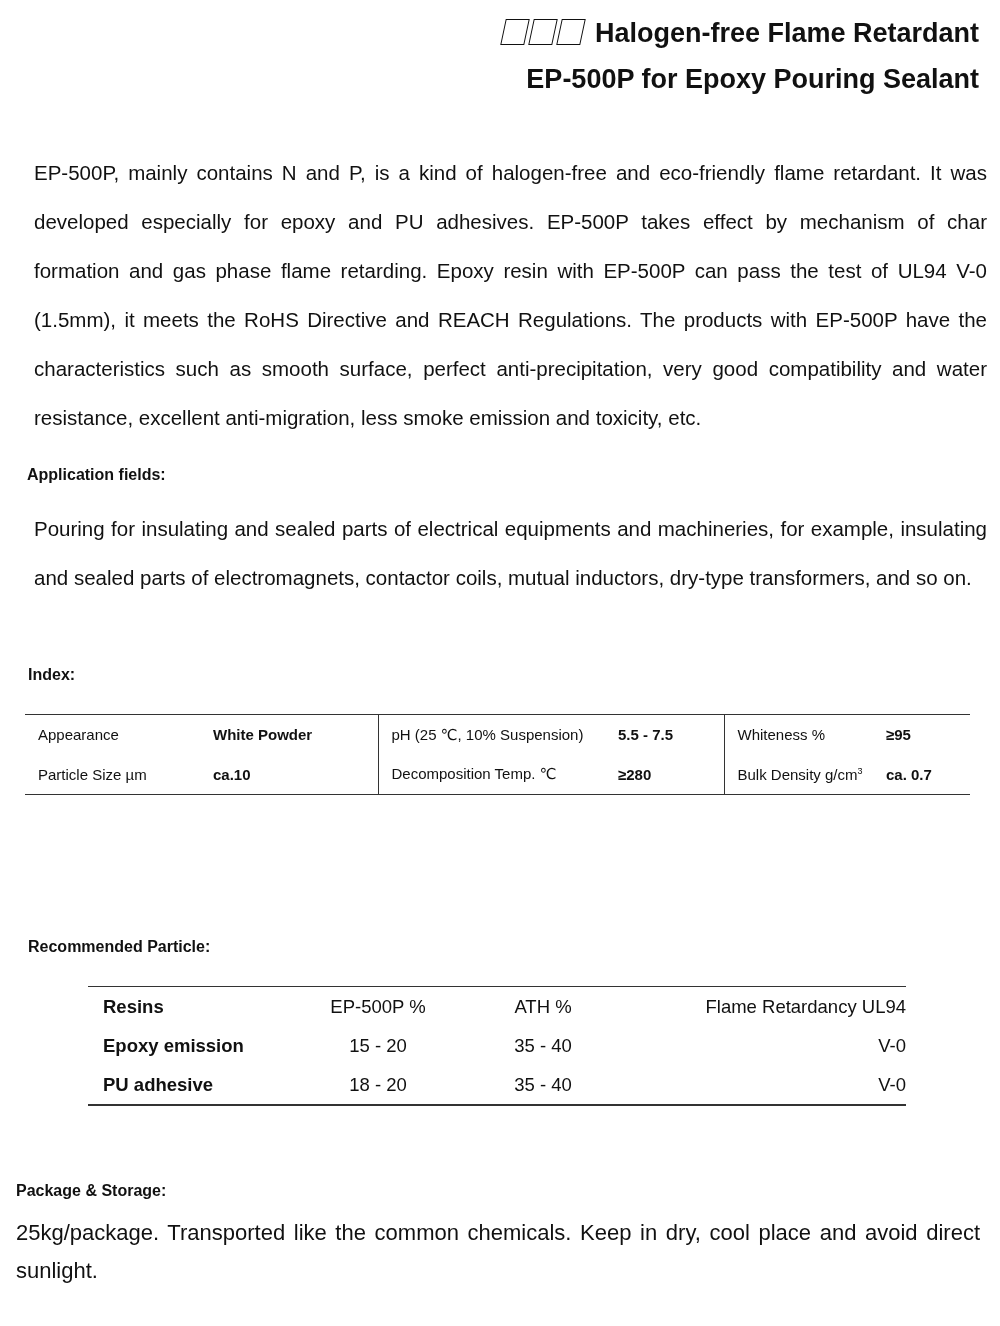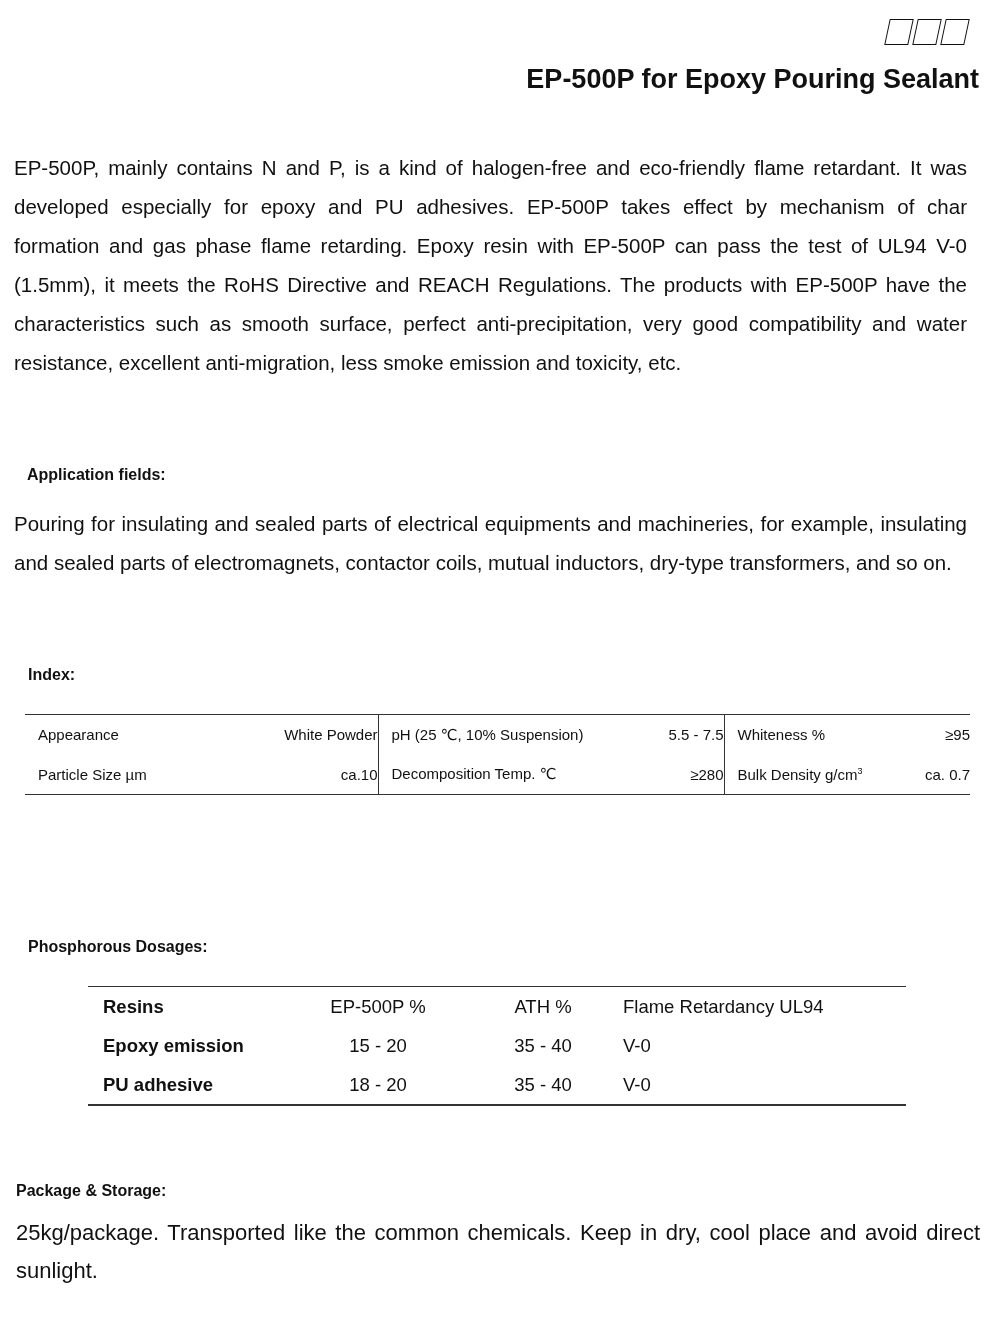--- a/index.html
+++ b/index.html
@@ -3,48 +3,48 @@
 <meta charset="utf-8">
 <style>
   html,body{margin:0;padding:0;background:#ffffff;}
   body{width:1000px;height:1326px;position:relative;overflow:hidden;color:#111;font-family:"Liberation Sans","DejaVu Sans",sans-serif;}
   .abs{position:absolute;}
   .title{right:21px;text-align:right;font-weight:bold;font-size:27px;line-height:46px;white-space:nowrap;}
   .title1{top:10px;}
   .title2{top:56px;}
   .boxes{display:inline-block;letter-spacing:2px;font-weight:normal;margin-right:8px;}
   .box{display:inline-block;width:22px;height:24px;border:1.5px solid #111;transform:skewX(-12deg);margin-right:4px;vertical-align:-3px;}
-  .para{left:14px;width:953px;font-size:20.5px;line-height:39px;text-align:justify;}
+  .para{left:34px;width:953px;font-size:20.5px;line-height:49px;text-align:justify;}
   .intro{top:148px;}
   .heading{font-weight:bold;font-size:16px;}
   .app-h{left:27px;top:466px;}
   .app-p{top:504px;}
   .index-h{left:28px;top:666px;text-align:right;}
   table{border-collapse:collapse;}
   .idx{left:25px;top:714px;width:945px;font-size:15px;border-top:1.5px solid #333;border-bottom:1.5px solid #333;}
   .idx td{height:39.5px;padding:0;vertical-align:middle;}
   .idx .lab{padding-left:13px;text-align:left;}
-  .idx .val{text-align:right;}
+  .idx .val{text-align:left;font-weight:bold;}
   .idx .sep{border-right:1.5px solid #333;}
   .rec-h{left:28px;top:938px;}
   .rec{left:88px;top:986px;width:818px;font-size:18.5px;border-top:1.5px solid #333;border-bottom:2px solid #333;}
   .rec td{height:39px;padding:0;vertical-align:middle;}
   .rec .c0{padding-left:15px;font-weight:bold;text-align:left;width:190px;}
   .rec .c1{text-align:center;width:170px;}
   .rec .c2{text-align:center;width:160px;}
-  .rec .c3{text-align:left;}
+  .rec .c3{text-align:right;}
   .pkg-h{left:16px;top:1182px;}
   .pkg-p{left:16px;top:1214px;width:964px;font-size:22px;line-height:38px;text-align:justify;}
   sup{font-size:9px;}
 </style>
 </head>
 <body>
 
 <div class="abs title title1">
-  <span class="boxes"><span class="box"></span><span class="box"></span><span class="box"></span></span>
+  <span class="boxes"><span class="box"></span><span class="box"></span><span class="box"></span></span><span>Halogen-free Flame Retardant</span>
 </div>
 <div class="abs title title2">EP-500P for Epoxy Pouring Sealant</div>
 
 <div class="abs para intro">EP-500P, mainly contains N and P, is a kind of halogen-free and eco-friendly flame retardant. It was developed especially for epoxy and PU adhesives. EP-500P takes effect by mechanism of char formation and gas phase flame retarding. Epoxy resin with EP-500P can pass the test of UL94 V-0 (1.5mm), it meets the RoHS Directive and REACH Regulations. The products with EP-500P have the characteristics such as smooth surface, perfect anti-precipitation, very good compatibility and water resistance, excellent anti-migration, less smoke emission and toxicity, etc.</div>
 
 <div class="abs heading app-h">Application fields:</div>
 <div class="abs para app-p">Pouring for insulating and sealed parts of electrical equipments and machineries, for example, insulating and sealed parts of electromagnets, contactor coils, mutual inductors, dry-type transformers, and so on.</div>
 
 <div class="abs heading index-h">Index:</div>
 <table class="abs idx">
@@ -69,21 +69,21 @@
         <td class="lab"><span>Particle Size µm</span><sup></sup></td>
         <td class="val sep">ca.10</td>
         <td class="lab"><span>Decomposition Temp. ℃</span><sup></sup></td>
         <td class="val sep">≥280</td>
         <td class="lab"><span>Bulk Density g/cm</span><sup>3</sup></td>
         <td class="val">ca. 0.7</td>
       </tr>
     </tbody>
 </table>
 
-<div class="abs heading rec-h">Phosphorous Dosages:</div>
+<div class="abs heading rec-h">Recommended Particle:</div>
 <table class="abs rec">
   <thead>
     <tr>
       <td class="c0">Resins</td>
       <td class="c1">EP-500P  %</td>
       <td class="c2">ATH %</td>
       <td class="c3">Flame Retardancy UL94</td>
     </tr>
   </thead>
   <tbody>

